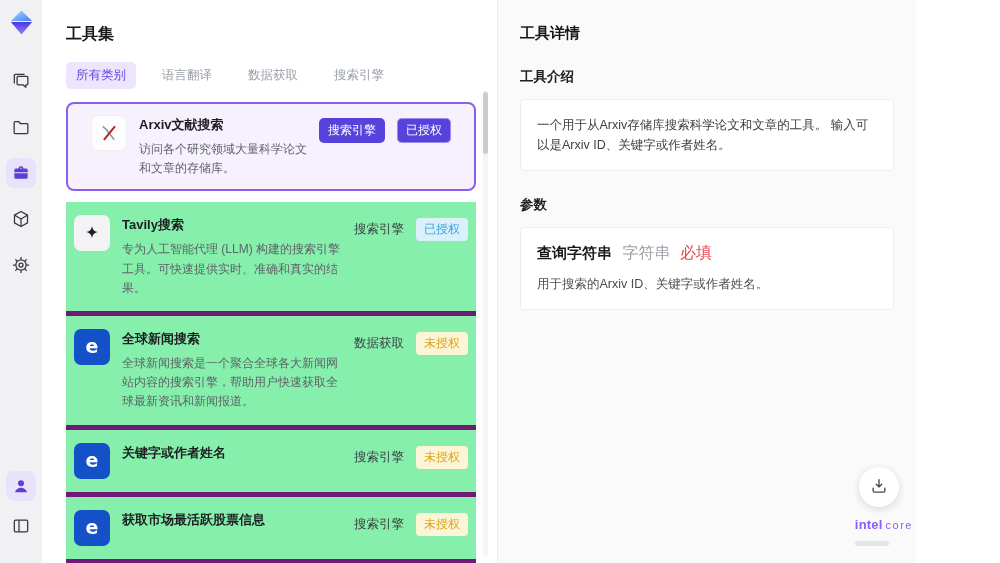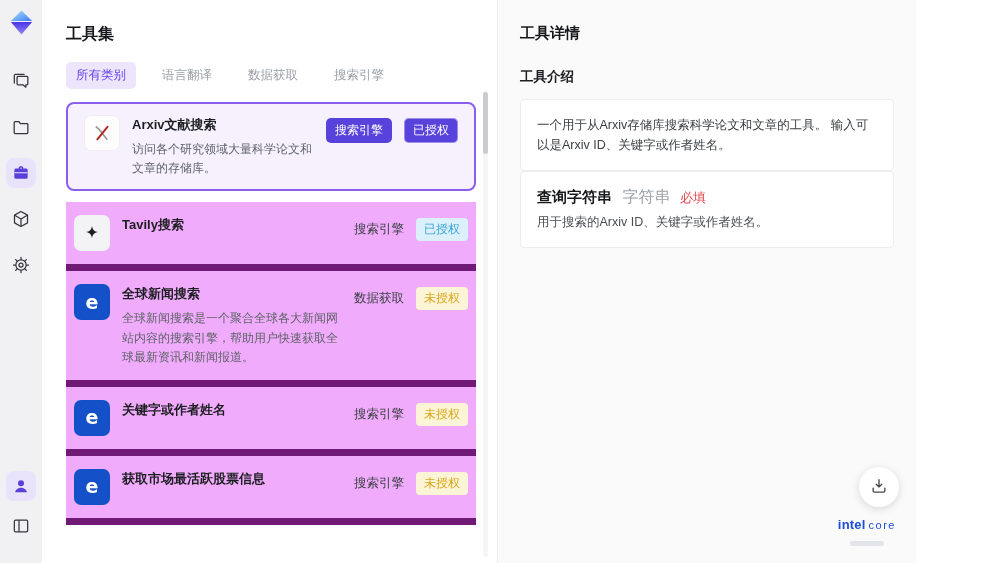--- a/index.html
+++ b/index.html
@@ -17,22 +17,22 @@
   .sidebar-bottom .nav-btn { margin-bottom:10px; }
 
   
   .list-pane { width:455px; min-width:455px; padding:14px 20px 0 24px; position:relative; background:#fff; overflow:hidden; }
   .page-title { font-size:16px; font-weight:bold; color:#17181b; margin:10px 0 17px; }
   .tabs { display:flex; gap:16px; align-items:center; margin-bottom:13px; }
   .tab { border:none; background:none; font-family:inherit; font-size:12.5px; color:#9aa0a8; padding:5px 10px; border-radius:5px; cursor:pointer; white-space:nowrap; }
   .tab.active { background:#ece5fc; color:#6a45e8; }
 
   .tool-list { width:410px; }
-  .tool-card { display:flex; gap:12px; align-items:flex-start; padding:13px 8px; border-bottom:7px solid #701a75; cursor:pointer; background:#f0abfc; }
-  .tool-card.selected { border:2px solid #8a5ff0; background:#f7f1fe; border-radius:8px; padding:11px 16px; margin-bottom:11px; }
+  .tool-card { display:flex; gap:12px; align-items:flex-start; padding:13px 8px; border-bottom:5px solid #701a75; cursor:pointer; background:#86efac; }
+  .tool-card.selected { border:2px solid #8a5ff0; background:#f7f1fe; border-radius:8px; padding:11px 23px; margin-bottom:11px; }
   .tool-icon { width:36px; height:36px; min-width:36px; border-radius:7px; display:flex; align-items:center; justify-content:center; overflow:hidden; }
   .icon-arxiv { background:#fdfdfd; box-shadow:inset 0 0 0 1px #efedf2; }
   .icon-grey { background:#f3f3f5; }
   .icon-blue { background:#1450c8; }
   .e-glyph { color:#fff; font-weight:bold; font-size:19px; line-height:1; font-family:"DejaVu Sans",sans-serif; }
   .tool-body { flex:1; min-width:0; padding-top:1px; }
   .tool-name { font-size:13px; font-weight:bold; color:#1d1e21; margin-bottom:6px; }
   .tool-desc { font-size:12px; color:#5f6368; line-height:1.6; }
   .tool-meta { display:flex; gap:12px; align-items:center; flex-shrink:0; margin-top:3px; }
   .tool-category { font-size:12.5px; color:#3c4043; white-space:nowrap; }
@@ -47,27 +47,27 @@
   .scroll-thumb { position:absolute; top:2px; left:0; width:5px; height:62px; background:#cbccd2; border-radius:3px; }
 
   
   .detail-pane { flex:1; background:#fafafb; border-left:1px solid #ececef; padding:14px 22px; position:relative; }
   .detail-title { font-size:15px; font-weight:bold; color:#17181b; margin:10px 0 0; }
   .section-heading { font-size:13.5px; font-weight:bold; color:#1d1e21; margin:25px 0 13px; }
   .detail-box { background:#fff; border:1px solid #ededf0; border-radius:4px; padding:15px 16px; font-size:12.5px; color:#3c4043; line-height:1.6; }
   .param-head { line-height:1.3; }
   .param-name { font-weight:bold; font-size:15px; color:#17181b; }
   .param-type { font-size:16px; color:#9aa0a6; margin-left:7px; }
-  .param-required { font-size:13px; color:#e5484d; margin-left:6px; }
-  .param-desc { margin-top:4px; font-size:12.5px; color:#4a4d52; }
+  .param-required { font-size:16px; color:#e5484d; margin-left:6px; }
+  .param-desc { margin-top:10px; font-size:12.5px; color:#4a4d52; }
 
   
   .fab { position:absolute; right:17px; bottom:56px; width:40px; height:40px; border-radius:50%; background:#fff; box-shadow:0 2px 8px rgba(0,0,0,.14); display:flex; align-items:center; justify-content:center; cursor:pointer; border:none; }
   .fab svg { width:20px; height:20px; }
-  .intel-brand { position:absolute; right:20px; bottom:13px; text-align:center; color:#1d4ed8; line-height:1.1; }
+  .intel-brand { position:absolute; right:3px; bottom:13px; text-align:left; color:#8b5cf6; line-height:1.1; }
   .intel-word { font-size:13px; font-weight:bold; letter-spacing:.2px; }
   .intel-core { font-size:11px; letter-spacing:1.5px; margin-left:3px; }
   .intel-sub { display:inline-block; width:34px; height:5px; background:#e3e5e9; border-radius:2px; margin-top:3px; }
 </style>
 </head>
 <body>
 
 <div class="app">
 
   <div class="sidebar">
@@ -176,20 +176,21 @@
     </div>
   </div>
         <div class="tool-card">
     <div class="tool-icon icon-grey">
             <svg viewBox="0 0 24 24" width="18" height="18" fill="#1b1d21">
               <path d="M12 2.5c.9 5.2 2.9 7.4 8.2 8.2-5.3 1-7.3 3-8.2 8.2-.9-5.2-2.9-7.2-8.2-8.2 5.3-.8 7.3-3 8.2-8.2z"></path>
             </svg>
           </div>
     <div class="tool-body">
       <div class="tool-name">Tavily搜索</div>
+      <div class="tool-desc">专为人工智能代理 (LLM) 构建的搜索引擎工具。可快速提供实时、准确和真实的结果。</div>
     </div>
     <div class="tool-meta">
       <span class="tool-category">搜索引擎</span>
       <span class="badge authorized">已授权</span>
     </div>
   </div>
         <div class="tool-card">
     <div class="tool-icon icon-blue">
             <span class="e-glyph">e</span>
           </div>
@@ -232,20 +233,21 @@
       <div class="scroll-thumb"></div>
     </div>
   </section>
 
   <section class="detail-pane">
     <h2 class="detail-title">工具详情</h2>
     <h3 class="section-heading">工具介绍</h3>
     <div class="detail-box">
       <span>一个用于从Arxiv存储库搜索科学论文和文章的工具。 输入可以是Arxiv ID、关键字或作者姓名。</span>
     </div>
+    <h3 class="section-heading">参数</h3>
     <div class="detail-box">
       <div class="param-head">
         <span class="param-name">查询字符串</span>
         <span class="param-type">字符串</span>
         <span class="param-required">必填</span>
       </div>
       <div class="param-desc">用于搜索的Arxiv ID、关键字或作者姓名。</div>
     </div>
 
     <button class="fab">

